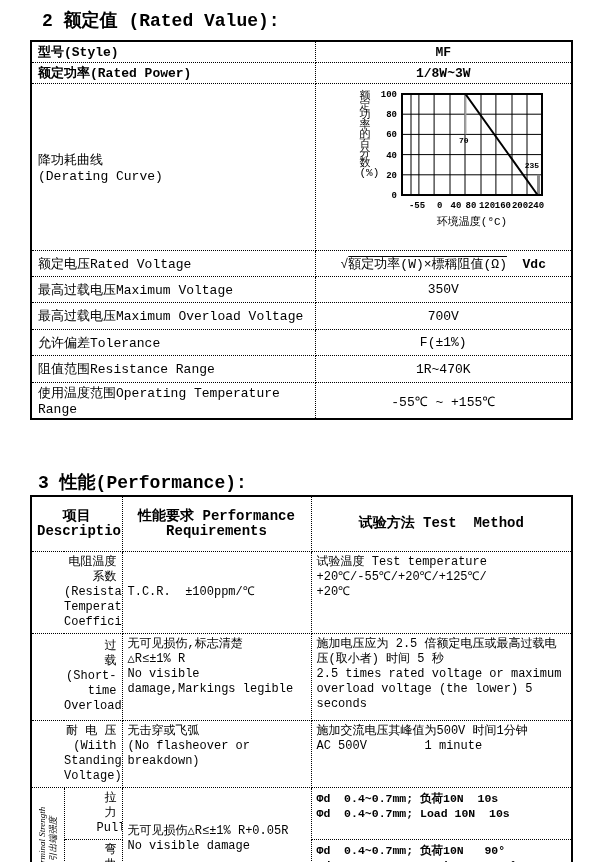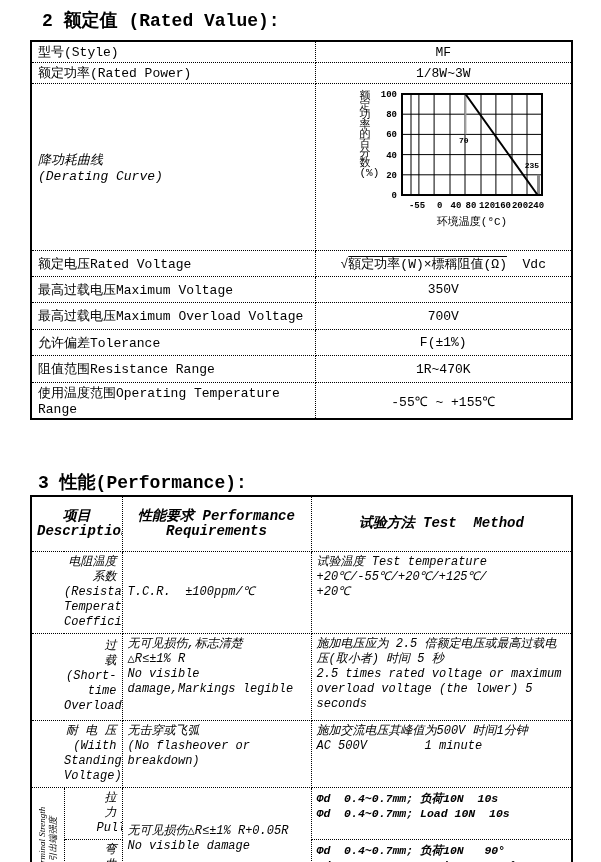--- a/index.html
+++ b/index.html
@@ -4,24 +4,24 @@
 <style>
   html,body{margin:0;padding:0;background:#fff;}
   body{width:601px;height:862px;position:relative;color:#000;
        font-family:"Liberation Mono","DejaVu Sans Mono",monospace;}
   .abs{position:absolute;}
   .title{font-weight:bold;font-size:18px;white-space:pre;}
   table{border-collapse:collapse;table-layout:fixed;background:#fff;}
   .doc-table{border:2px solid #000;}
   .doc-table td{border:1px dotted #000;font-size:13px;padding:1px 6px;
                 overflow:hidden;vertical-align:middle;}
-  .pre{white-space:pre-wrap;font-style:italic;}
+  .pre{white-space:pre-wrap;}
   .lbl{text-align:left;}
   .val{text-align:center;}
-  .b{font-weight:normal;}
+  .b{font-weight:bold;}
   .overline{text-decoration:overline;}
   
   .perf td{font-size:12px;vertical-align:top;padding:3px 5px;line-height:15px;}
   .perf .hd{font-weight:bold;text-align:center;vertical-align:middle;font-size:14px;}
   .perf .desc{text-align:right;vertical-align:middle;padding-left:32px;}
   .perf .mid{vertical-align:middle;}
   .perf .phi{font-weight:bold;font-size:11.5px;}
   .rot-cell{position:relative;}
   .rot{position:absolute;left:50%;top:50%;
        transform:translate(-50%,-50%) rotate(-90deg);

